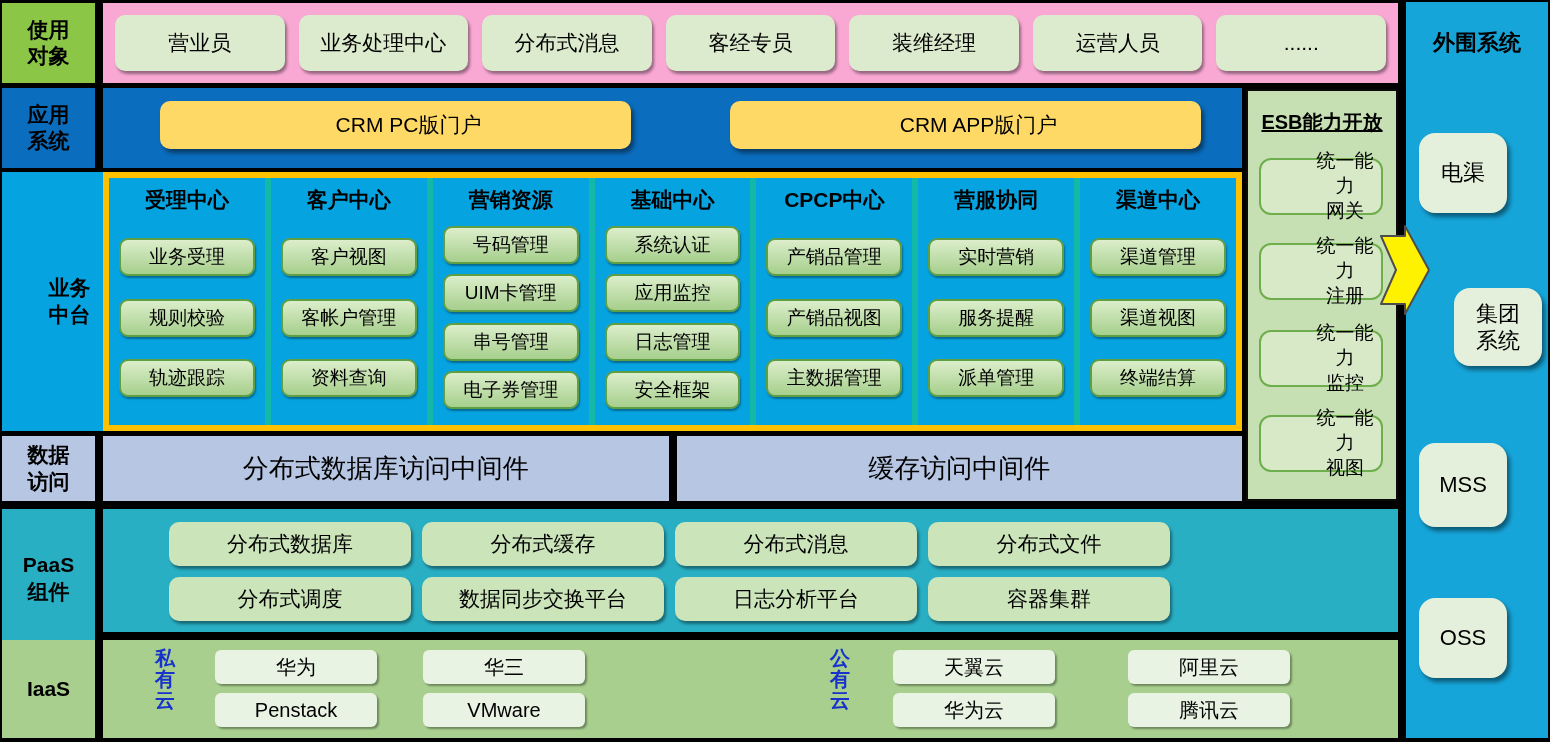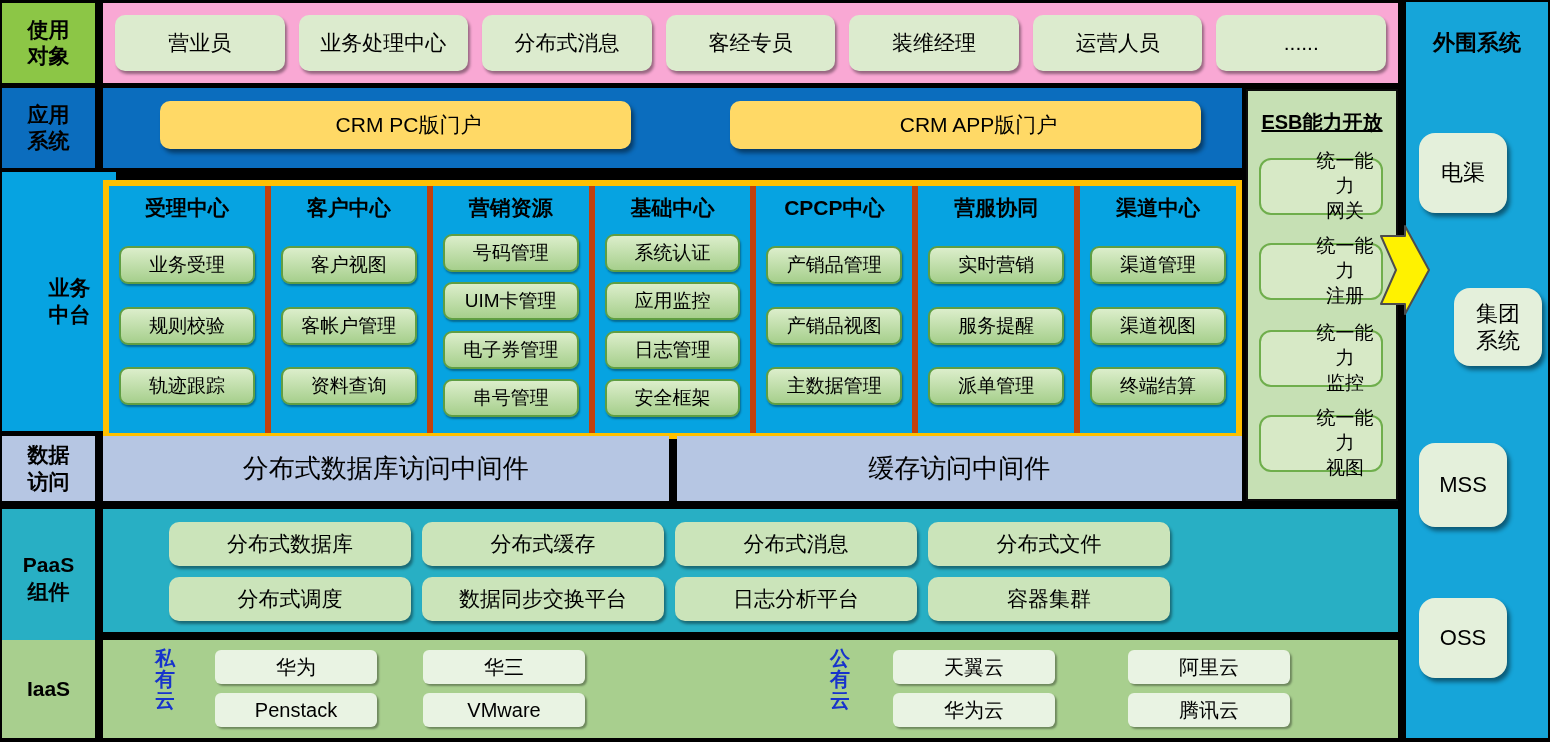--- a/index.html
+++ b/index.html
@@ -25,22 +25,22 @@
 
   
   #row-apps{position:absolute;left:103px;top:88px;width:1139px;height:80px;background:#0B6DBE;}
   .gold-btn{position:absolute;top:13px;height:48px;width:445px;background:#FFD966;border-radius:10px;
             display:flex;align-items:center;justify-content:center;font-size:21px;
             box-shadow:3px 4px 4px rgba(0,0,0,.45);padding-left:26px;}
   #btn-crm-pc{left:57px;}
   #btn-crm-app{left:627px;}
 
   
-  #row-mid{position:absolute;left:103px;top:172px;width:1139px;height:259px;background:#c2410c;
-           border:6px solid #FFC000;box-sizing:border-box;display:flex;gap:6px;margin-top:8px;}
+  #row-mid{position:absolute;left:103px;top:172px;width:1139px;height:259px;background:#14b8a6;
+           border:6px solid #FFC000;box-sizing:border-box;display:flex;gap:6px;}
   .mid-col{flex:1;background:#06A3E1;display:flex;flex-direction:column;}
   .mid-col-title{text-align:center;font-weight:bold;font-size:21px;margin-top:8px;height:30px;}
   .mid-col-body{flex:1;display:flex;flex-direction:column;justify-content:space-evenly;padding:0 10px 6px;}
   .mid-btn{height:38px;background:linear-gradient(180deg,#DCEECB,#A6CF8C);border:2px solid #5F9E43;
            border-radius:9px;display:flex;align-items:center;justify-content:center;font-size:19px;
            box-sizing:border-box;box-shadow:1px 2px 2px rgba(0,0,0,.35);}
 
   
   #row-data{position:absolute;left:103px;top:436px;width:1139px;height:65px;display:flex;gap:8px;}
   .data-box{flex:1;background:#B6C6E3;display:flex;align-items:center;justify-content:center;font-size:26px;}
@@ -129,22 +129,22 @@
           <div class="mid-btn">客户视图</div>
           <div class="mid-btn">客帐户管理</div>
           <div class="mid-btn">资料查询</div>
         </div>
       </div>
       <div class="mid-col">
         <div class="mid-col-title">营销资源</div>
         <div class="mid-col-body">
           <div class="mid-btn">号码管理</div>
           <div class="mid-btn">UIM卡管理</div>
+          <div class="mid-btn">串号管理</div>
           <div class="mid-btn">电子券管理</div>
-          <div class="mid-btn">串号管理</div>
         </div>
       </div>
       <div class="mid-col">
         <div class="mid-col-title">基础中心</div>
         <div class="mid-col-body">
           <div class="mid-btn">系统认证</div>
           <div class="mid-btn">应用监控</div>
           <div class="mid-btn">日志管理</div>
           <div class="mid-btn">安全框架</div>
         </div>

